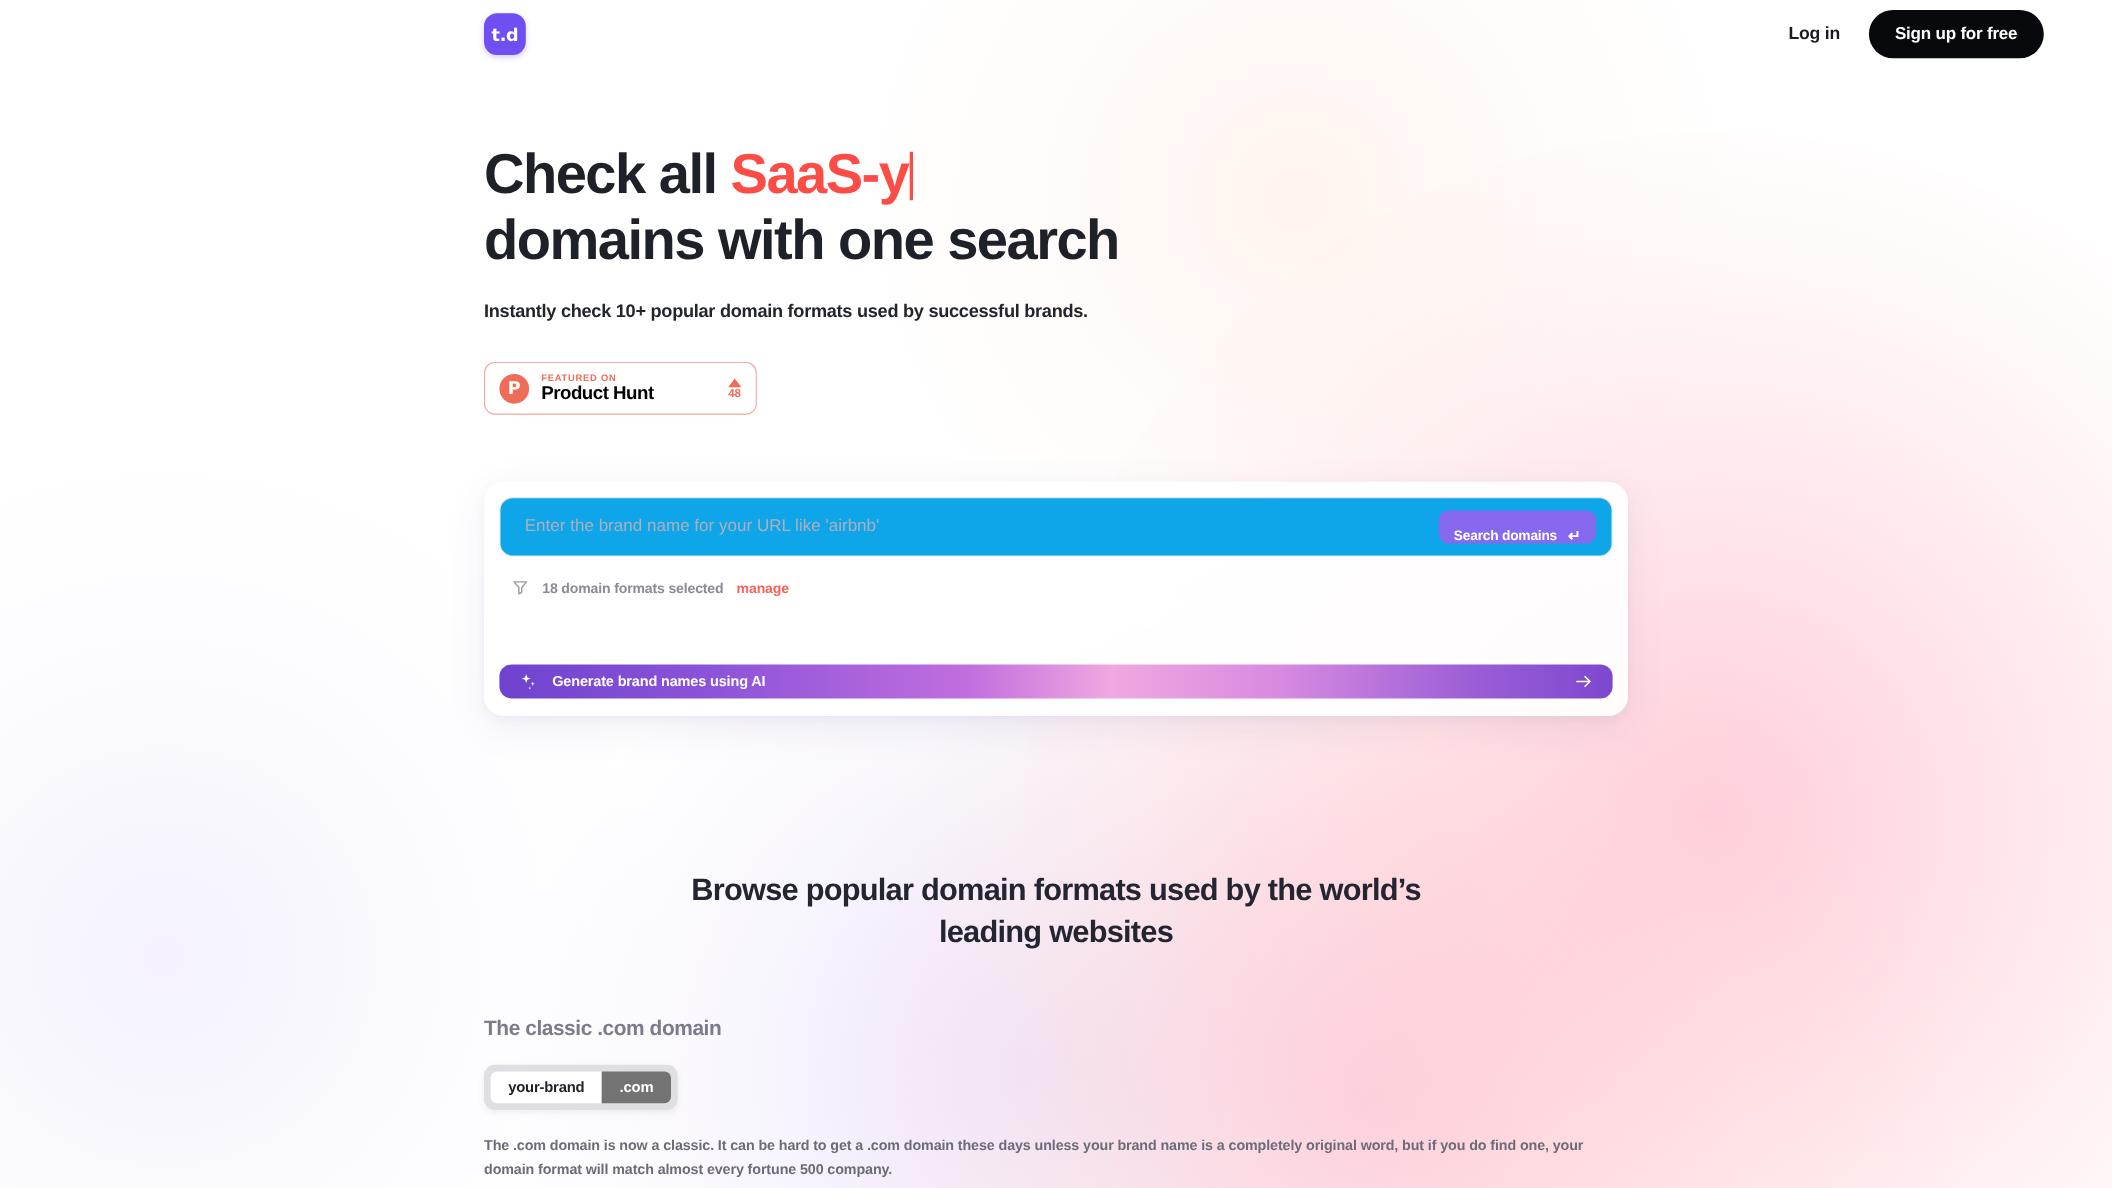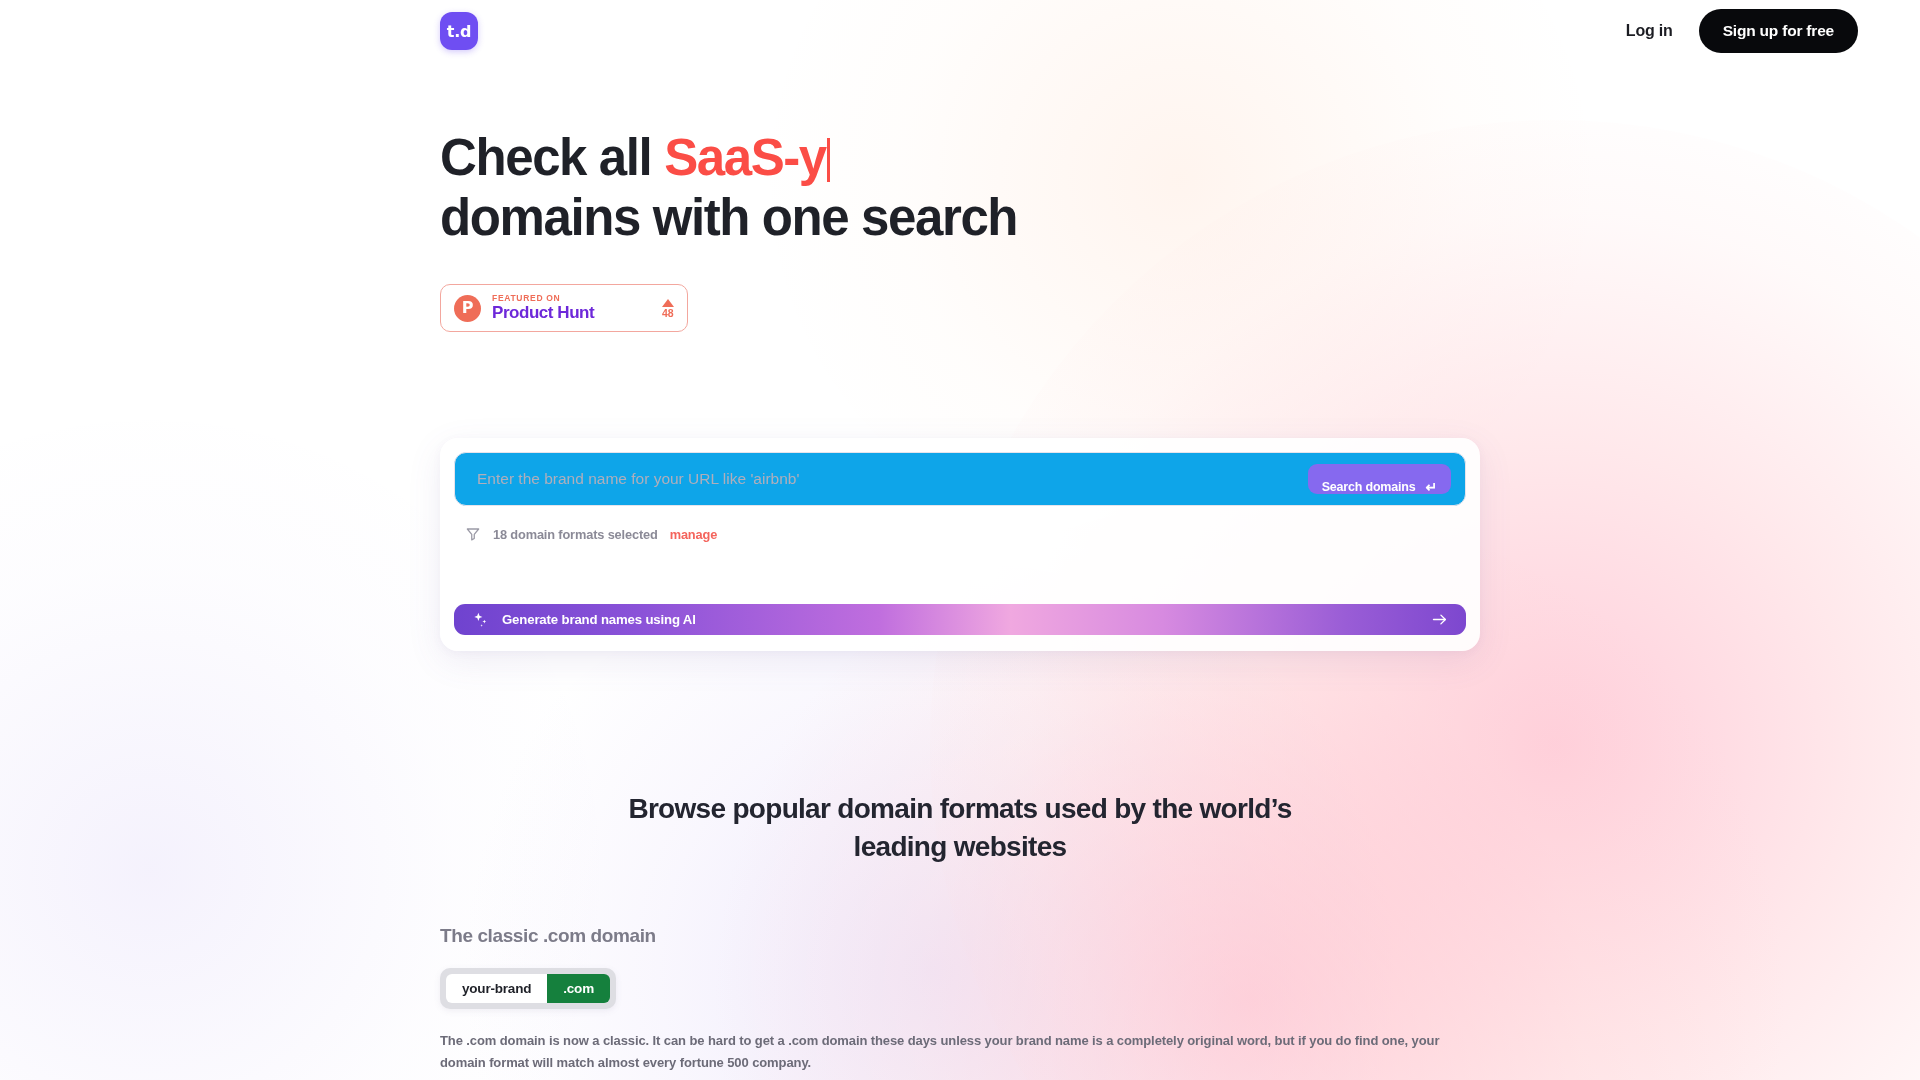--- a/index.html
+++ b/index.html
@@ -92,21 +92,21 @@
     display:flex; align-items:center; justify-content:center; flex:0 0 auto;
   }
   .ph-logo span { color:#ffffff; font-size:16px; font-weight:bold; line-height:1;
     font-family:"DejaVu Sans", sans-serif; }
   .ph-text { flex:1; display:flex; flex-direction:column; justify-content:space-between; }
   .ph-featured {
     font-size:8.5px; font-weight:bold; color:#ef6d58; letter-spacing:0.7px;
     line-height:1.15;
   }
   .ph-name {
-    font-size:17px; font-weight:bold; color:#6d28d9; letter-spacing:-0.45px;
+    font-size:17px; font-weight:bold; color:#000000; letter-spacing:-0.45px;
     line-height:1.15;
   }
   .ph-vote { display:flex; flex-direction:column; align-items:flex-start; gap:1px; }
   .ph-tri {
     width:0; height:0; border-left:6px solid transparent;
     border-right:6px solid transparent; border-bottom:8px solid #ef6d58;
   }
   .ph-count { font-size:10.5px; font-weight:bold; color:#ef6d58; line-height:1; }
 
   
@@ -176,21 +176,21 @@
     background:#dedee3; border-radius:10px; padding:6px;
     display:inline-flex; align-items:stretch;
     box-shadow:0 2px 6px rgba(120,110,150,0.10);
   }
   .chip-brand {
     background:#ffffff; border-radius:6px 0 0 6px; padding:7px 16px;
     font-size:13.5px; font-weight:bold; color:#1f2128; letter-spacing:-0.2px;
     display:flex; align-items:center;
   }
   .chip-tld {
-    background:#15803d; border-radius:0 6px 6px 0; padding:7px 16px;
+    background:#737373; border-radius:0 6px 6px 0; padding:7px 16px;
     font-size:13.5px; font-weight:bold; color:#ffffff; letter-spacing:-0.2px;
     display:flex; align-items:center;
   }
   .format-body {
     position:absolute; left:440px; top:1030px; width:1030px;
     font-size:13px; font-weight:bold; color:#6c6b78; line-height:1.72;
     letter-spacing:-0.1px;
   }
 </style>
 </head>
@@ -214,20 +214,21 @@
       <a class="login-link" href="#">Log in</a>
       <button class="signup-btn">Sign up for free</button>
     </div>
   </div>
 
   <div class="hero">
     <h1 class="headline">
       <span>Check all </span><span class="accent">SaaS-y</span><span class="caret"></span><br>
       <span>domains with one search</span>
     </h1>
+    <div class="subhead">Instantly check 10+ popular domain formats used by successful brands.</div>
 
     <a class="ph-badge" href="#">
       <span class="ph-logo">
         <span>P</span>
       </span>
       <span class="ph-text">
         <span class="ph-featured">FEATURED ON</span>
         <span class="ph-name">Product Hunt</span>
       </span>
       <span class="ph-vote">

